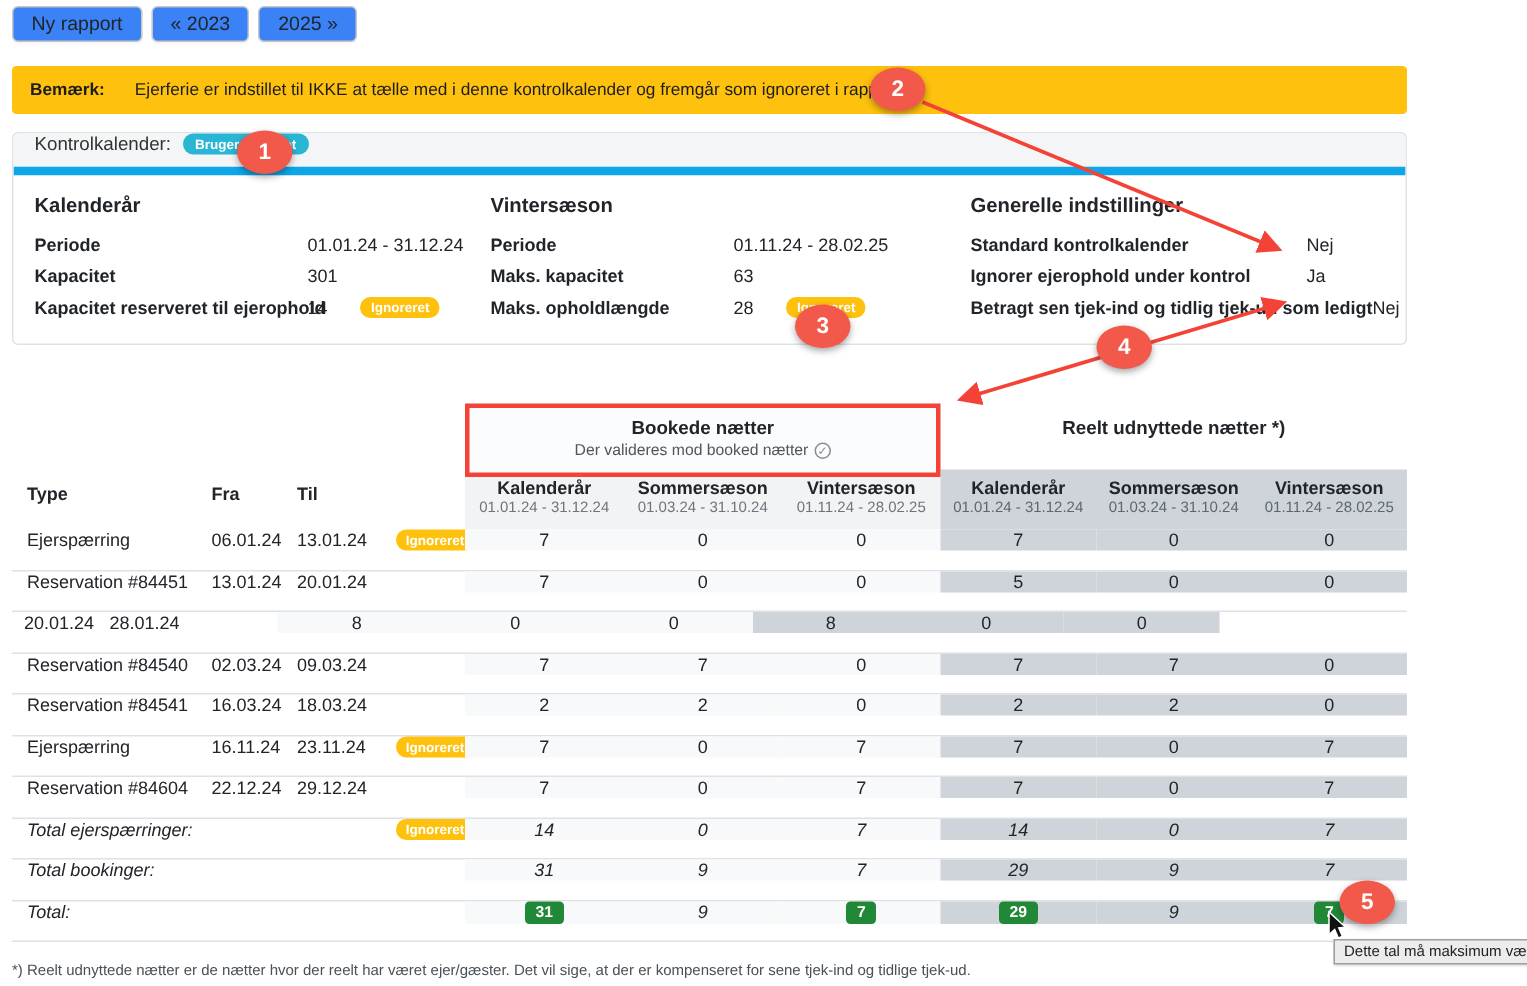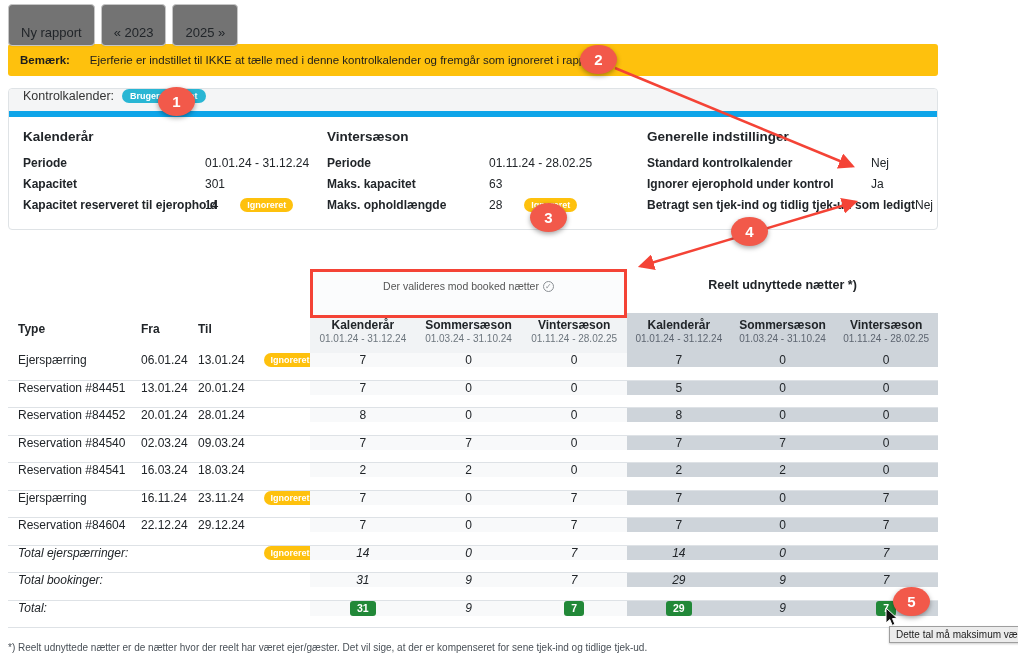--- a/index.html
+++ b/index.html
@@ -7,22 +7,22 @@
     --green:#218838; --realgray:#ced4da; --ink:#212529; --muted:#6c757d;
     --border:#dee2e6;
   }
   *{box-sizing:border-box;margin:0;padding:0}
   html,body{width:1018px;height:657px;background:#fff;overflow:hidden;
     font-family:"Liberation Sans","DejaVu Sans",sans-serif;color:var(--ink);position:relative}
   .page{position:relative;width:1018px;height:657px}
 
   
   .toolbar{padding:4px 0 0 8px;display:flex;gap:6px;height:28px}
-  .btn{display:inline-block;background:#737373;border:1px solid #c6c6c6;border-radius:4px;
-    padding:20px 12px;font-size:13px;color:var(--ink);height:24px;line-height:16px;cursor:pointer;
+  .btn{display:inline-block;background:#3b82f6;border:1px solid #c6c6c6;border-radius:4px;
+    padding:3px 12px;font-size:13px;color:var(--ink);height:24px;line-height:16px;cursor:pointer;
     box-shadow:0 1px 1px rgba(0,0,0,.04)}
   .btn+.btn{margin-left:0}
 
   
   .banner{margin:16px 80px 0 8px;background:var(--amber);border-radius:3px;height:32px;
     display:flex;align-items:center;padding:0 12px;font-size:11.5px;color:#1d1d1d}
   .banner b{margin-right:20px}
 
   
   .panel{margin:12px 80px 0 8px;border:1px solid #dfe3e6;border-radius:4px;background:#fff}
@@ -182,20 +182,21 @@
             </div>
           </div>
         </div>
       </div>
   </div>
 
   <div class="report">
     <div class="group-row">
       <div class="gspacer"></div>
       <div class="booked-box">
+        <div class="gh-title">Bookede nætter</div>
         <div class="gh-sub">
           <span>Der valideres mod booked nætter</span>
           <span class="chk">✓</span>
         </div>
       </div>
       <div class="real-head">Reelt udnyttede nætter *)</div>
     </div>
 
     <div class="band">
       <div class="lt">
@@ -263,21 +264,20 @@
             <div class="num">0</div>
             <div class="num">0</div>
           </div>
           <div class="rgrp">
             <div class="num">5</div>
             <div class="num">0</div>
             <div class="num">0</div>
           </div>
         </div>
         <div class="trow">
-          <div class="cell txt col-type">Reservation #84452</div>
           <div class="cell txt col-fra">20.01.24</div>
           <div class="cell txt col-til">28.01.24</div>
           <div class="cell col-badge" style="justify-content: center;"></div>
           <div class="bgrp">
             <div class="num">8</div>
             <div class="num">0</div>
             <div class="num">0</div>
           </div>
           <div class="rgrp">
             <div class="num">8</div>

